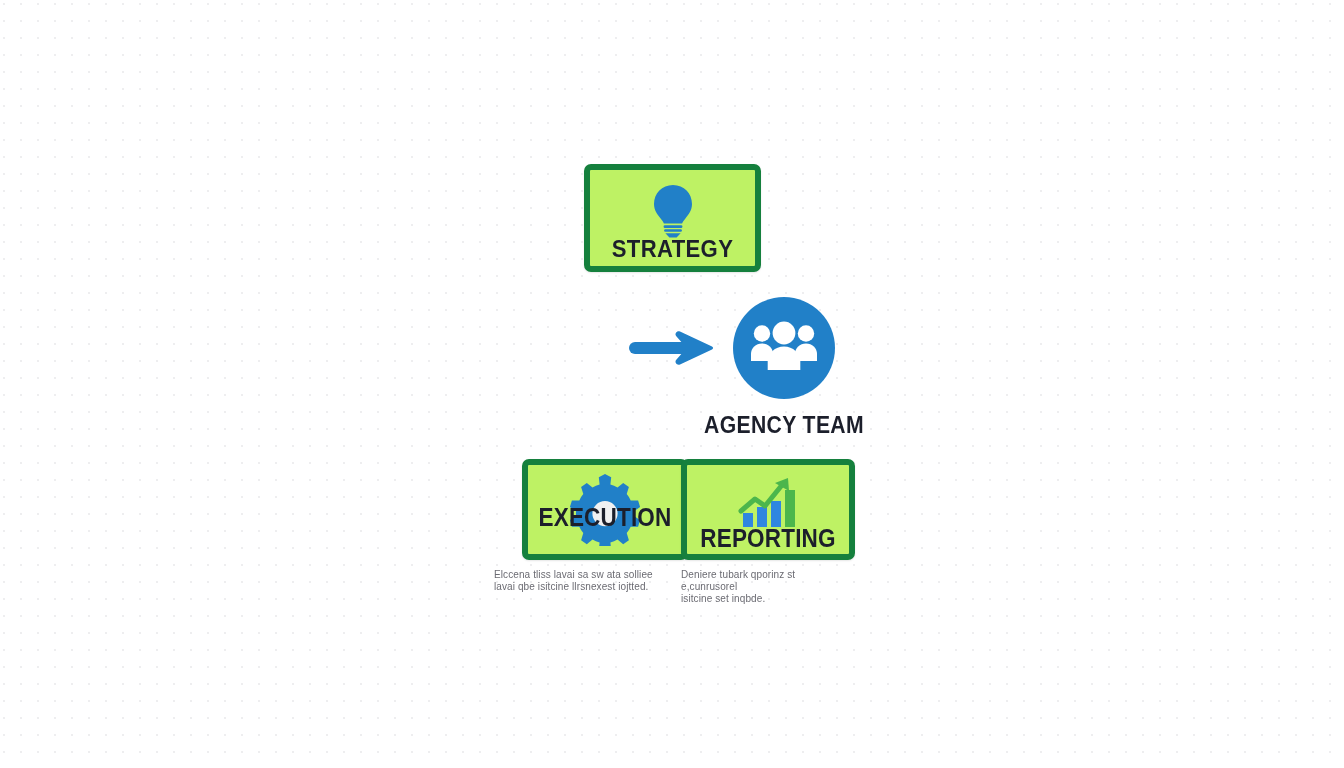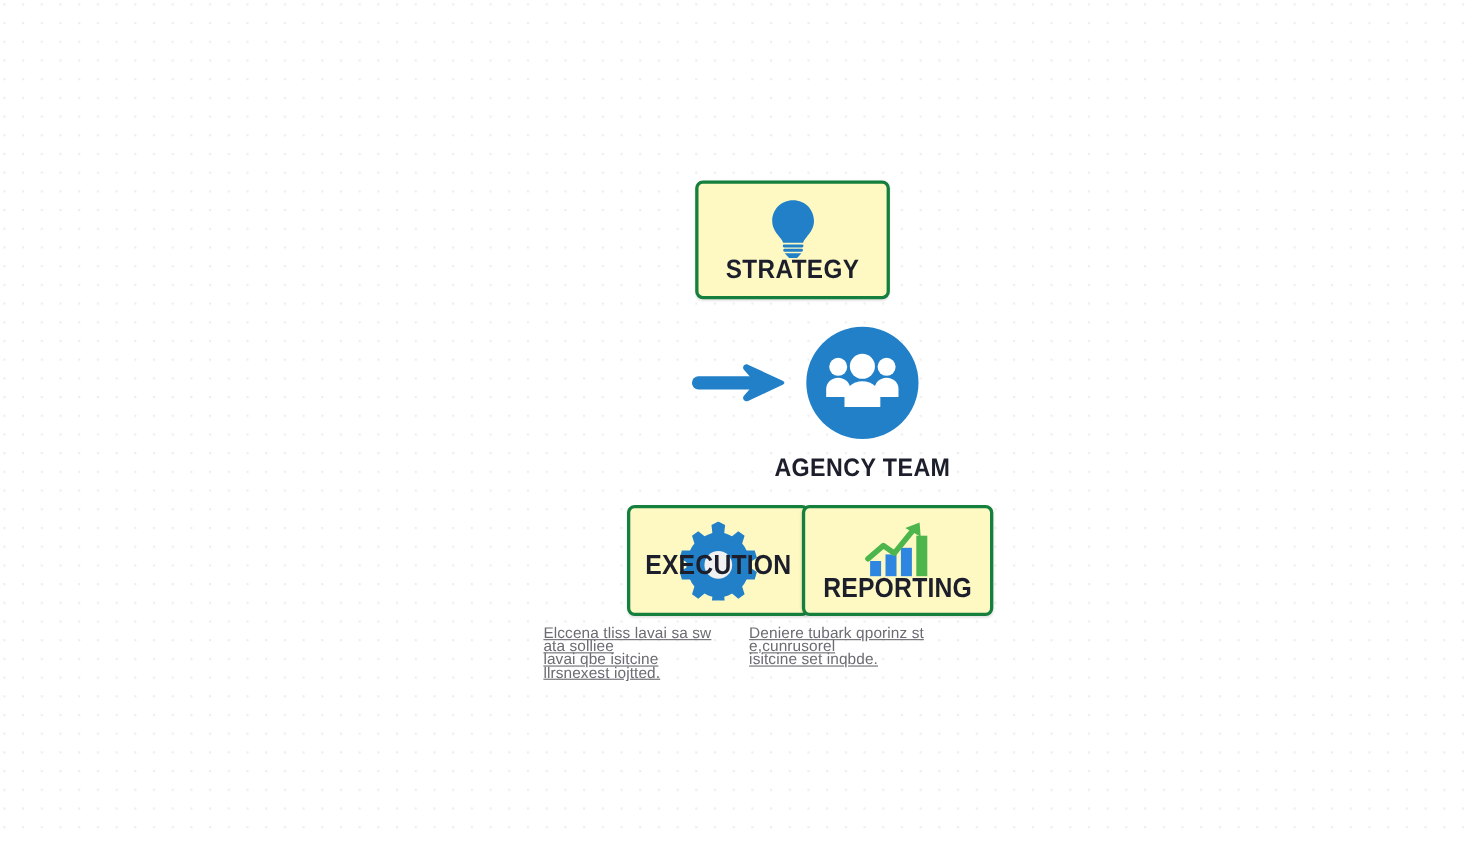--- a/index.html
+++ b/index.html
@@ -24,26 +24,25 @@
     position: absolute;
     left: 0;
     top: 0;
     width: 1344px;
     height: 768px;
   }
 
   
   .card {
     position: absolute;
-    background: #fef9c3;
-    border: 3px solid #15803d;
+    background: #bef264;
+    border: 6px solid #15803d;
     border-radius: 7px;
     box-shadow: 0 1px 2px rgba(0,0,0,0.10);
     box-sizing: border-box;
-    margin-left: 48px;
   }
 
   
   #card-strategy {
     left: 584px;
     top: 164px;
     width: 177px;
     height: 108px;
   }
   #card-strategy .card-inner {
@@ -176,27 +175,26 @@
     font-size: 25px;
     color: #1c1f2b;
     letter-spacing: 0.2px;
     transform: scaleX(0.9);
   }
 
   
   .caption {
     position: absolute;
     font-family: "Liberation Sans", sans-serif;
-    font-size: 14px;
+    font-size: 10px;
     line-height: 12px;
     color: #6b6b72;
     width: 160px;
     filter: blur(0.35px);
     letter-spacing: 0.1px;
-    text-decoration: underline;
   }
   #caption-execution { left: 494px; top: 569px; }
   #caption-reporting { left: 681px; top: 569px; }
   .caption span { display: block; }
 </style>
 </head>
 <body>
 
 <div id="canvas">
 

